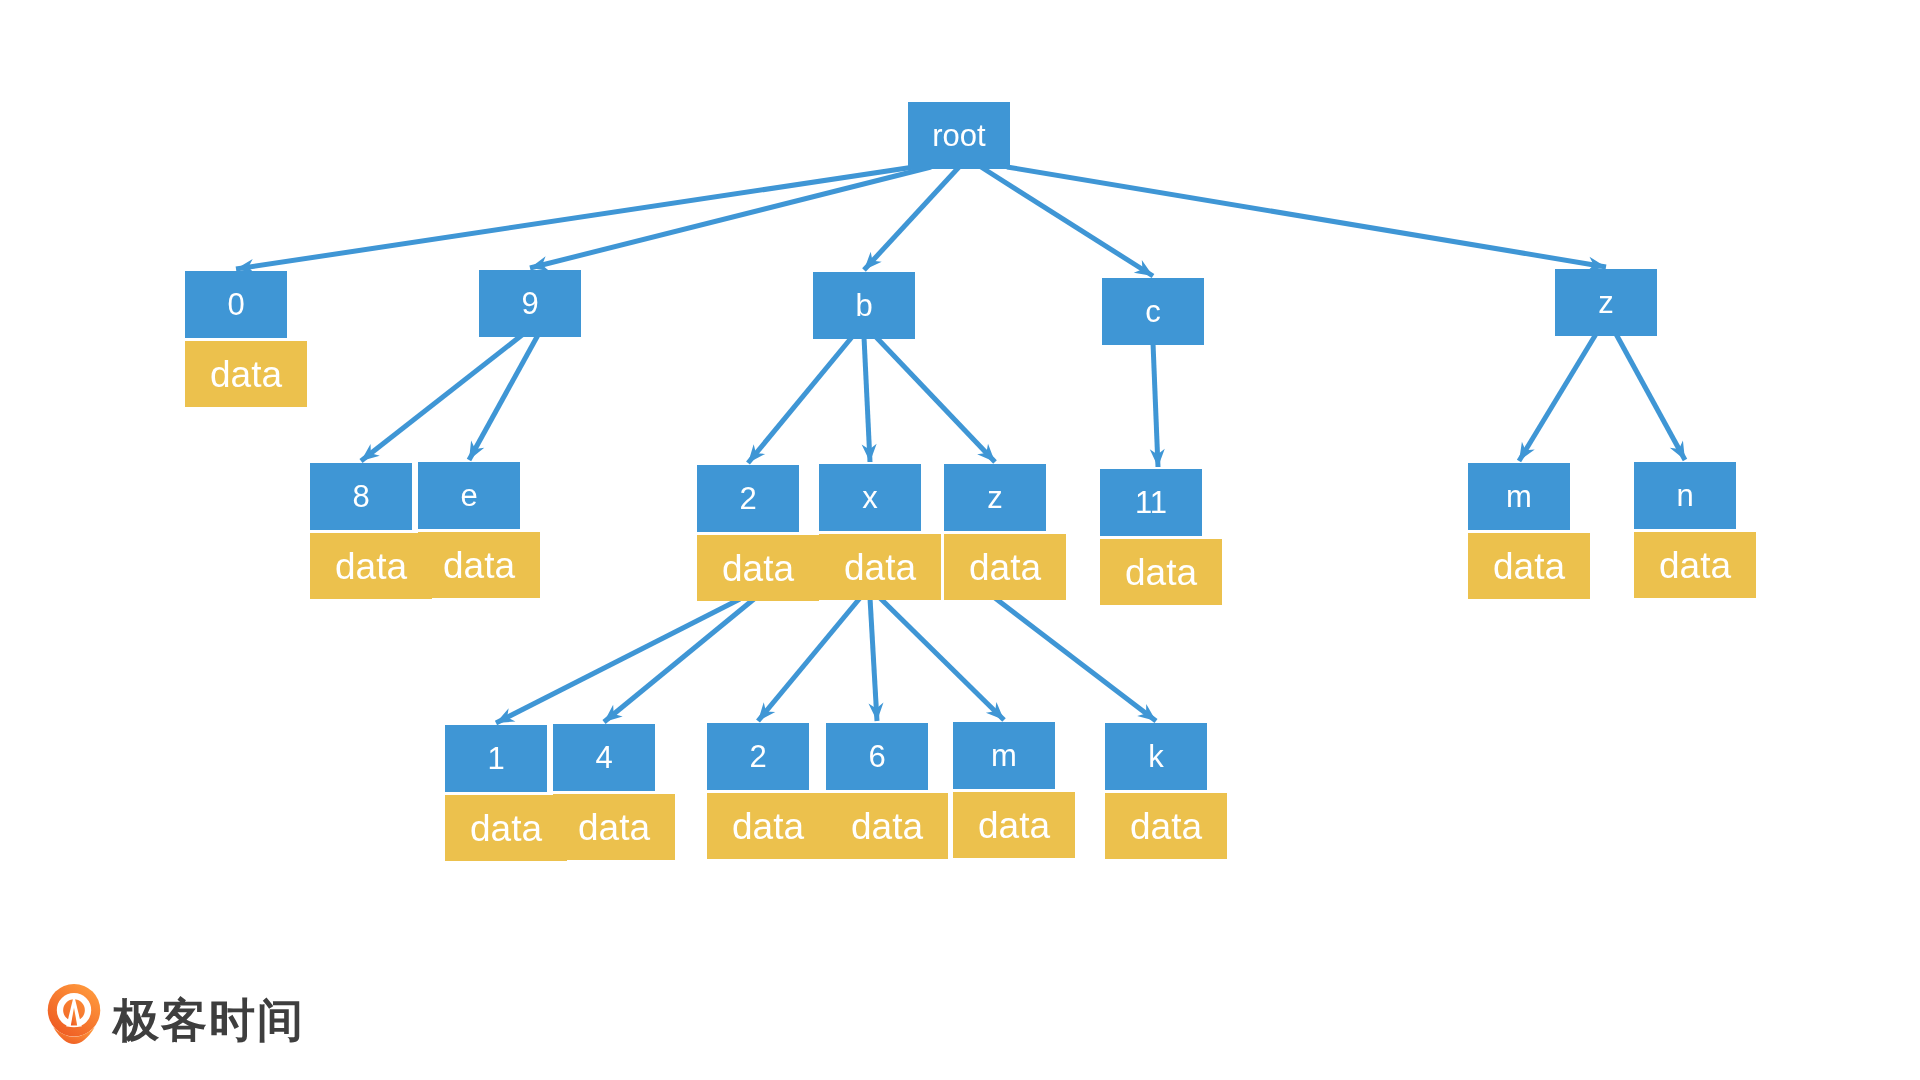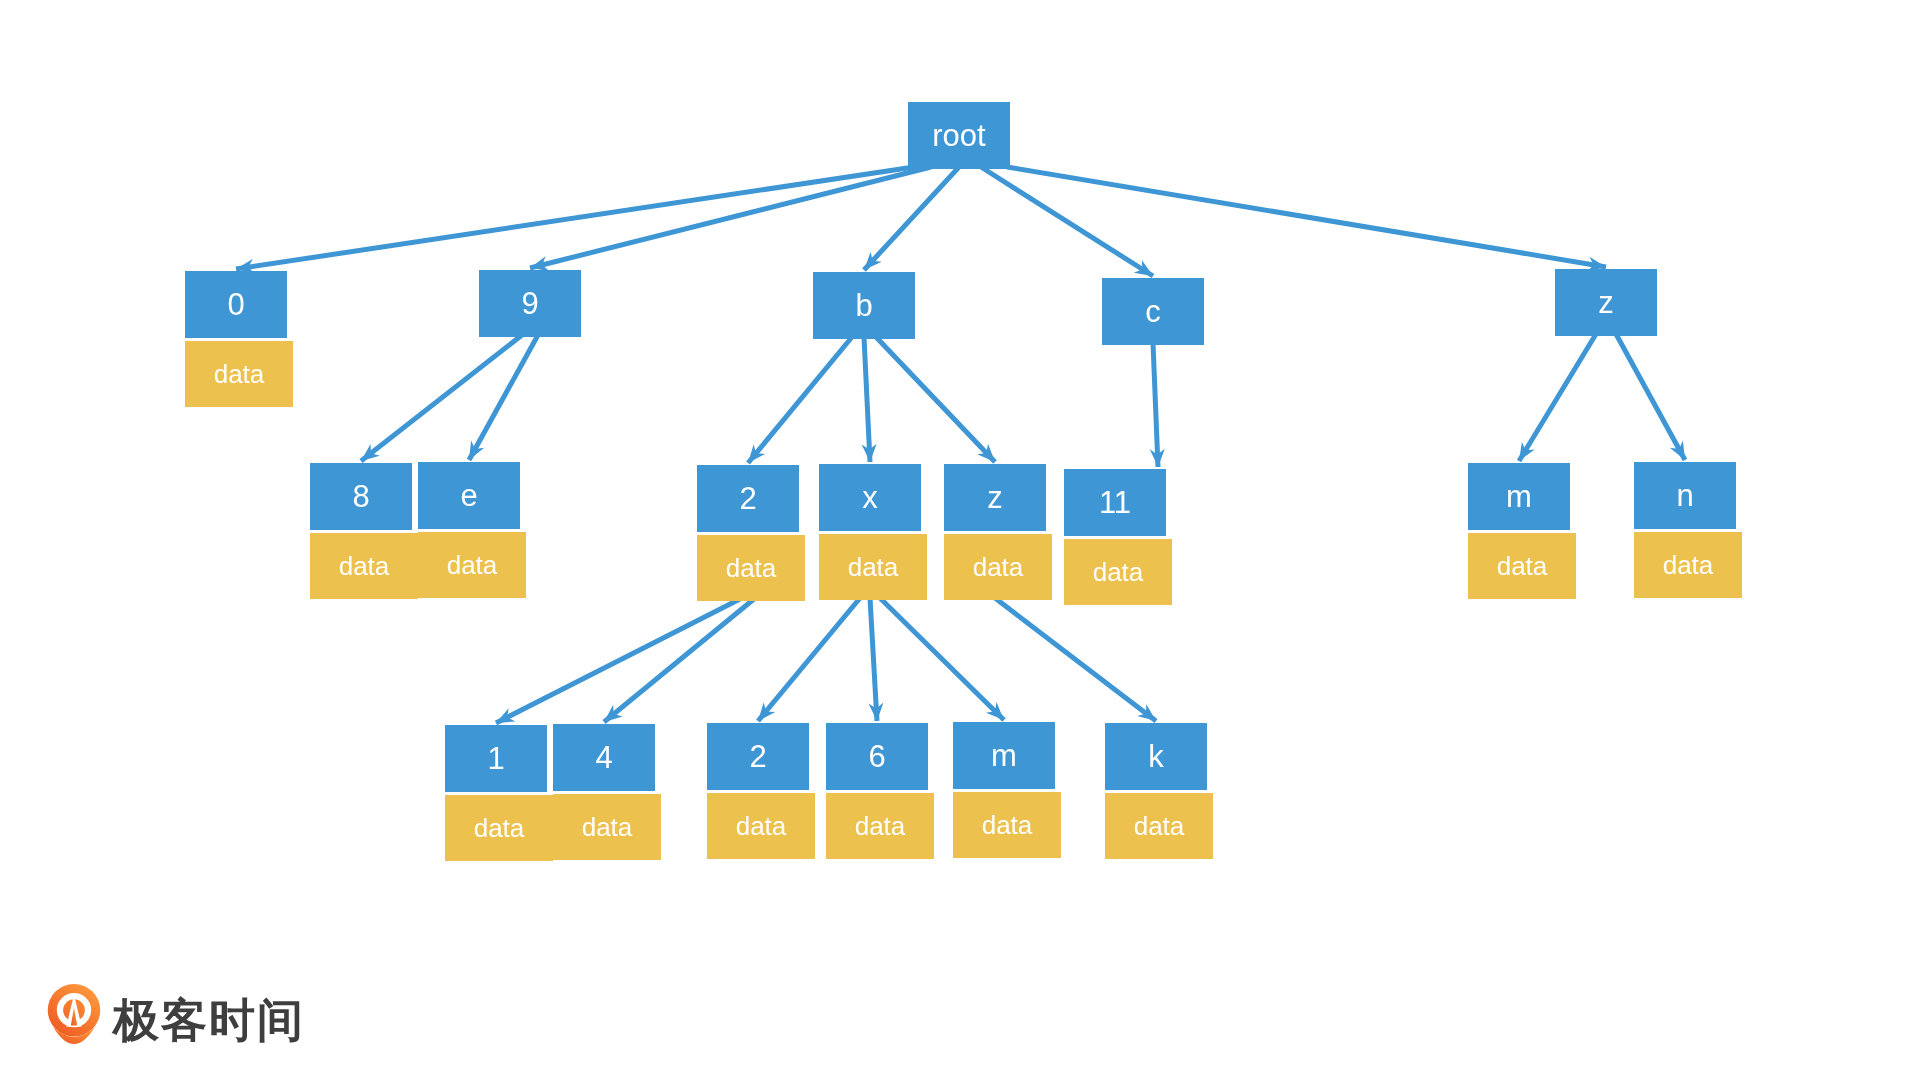--- a/index.html
+++ b/index.html
@@ -33,28 +33,28 @@
     height: 67px;
     display: flex;
     align-items: center;
     justify-content: center;
     color: #ffffff;
     font-size: 31px;
     line-height: 1;
   }
 
   .node-data {
-    width: 108px;
+    width: 122px;
     height: 66px;
     margin-top: 3px;
     display: flex;
     align-items: center;
     justify-content: center;
     color: #ffffff;
-    font-size: 26px;
+    font-size: 37px;
     line-height: 1;
   }
 
   .logo {
     position: absolute;
     left: 45px;
     top: 983px;
     display: flex;
     align-items: center;
     gap: 10px;
@@ -133,21 +133,21 @@
         <div class="node-data" style="background: rgb(236, 193, 77); color: rgb(255, 255, 255);">data</div>
       </div>
       <div class="tree-node" style="left: 819px; top: 464px;">
         <div class="node-key" style="background: rgb(63, 150, 213); color: rgb(255, 255, 255);">x</div>
         <div class="node-data" style="background: rgb(236, 193, 77); color: rgb(255, 255, 255);">data</div>
       </div>
       <div class="tree-node" style="left: 944px; top: 464px;">
         <div class="node-key" style="background: rgb(63, 150, 213); color: rgb(255, 255, 255);">z</div>
         <div class="node-data" style="background: rgb(236, 193, 77); color: rgb(255, 255, 255);">data</div>
       </div>
-      <div class="tree-node" style="left: 1064px; top: 469px; border-radius: 24px;">
+      <div class="tree-node" style="left: 1100px; top: 469px; border-radius: 24px;">
         <div class="node-key" style="background: rgb(63, 150, 213); color: rgb(255, 255, 255);">11</div>
         <div class="node-data" style="background: rgb(236, 193, 77); color: rgb(255, 255, 255);">data</div>
       </div>
       <div class="tree-node" style="left: 1468px; top: 463px;">
         <div class="node-key" style="background: rgb(63, 150, 213); color: rgb(255, 255, 255);">m</div>
         <div class="node-data" style="background: rgb(236, 193, 77); color: rgb(255, 255, 255);">data</div>
       </div>
       <div class="tree-node" style="left: 1634px; top: 462px;">
         <div class="node-key" style="background: rgb(63, 150, 213); color: rgb(255, 255, 255);">n</div>
         <div class="node-data" style="background: rgb(236, 193, 77); color: rgb(255, 255, 255);">data</div>

